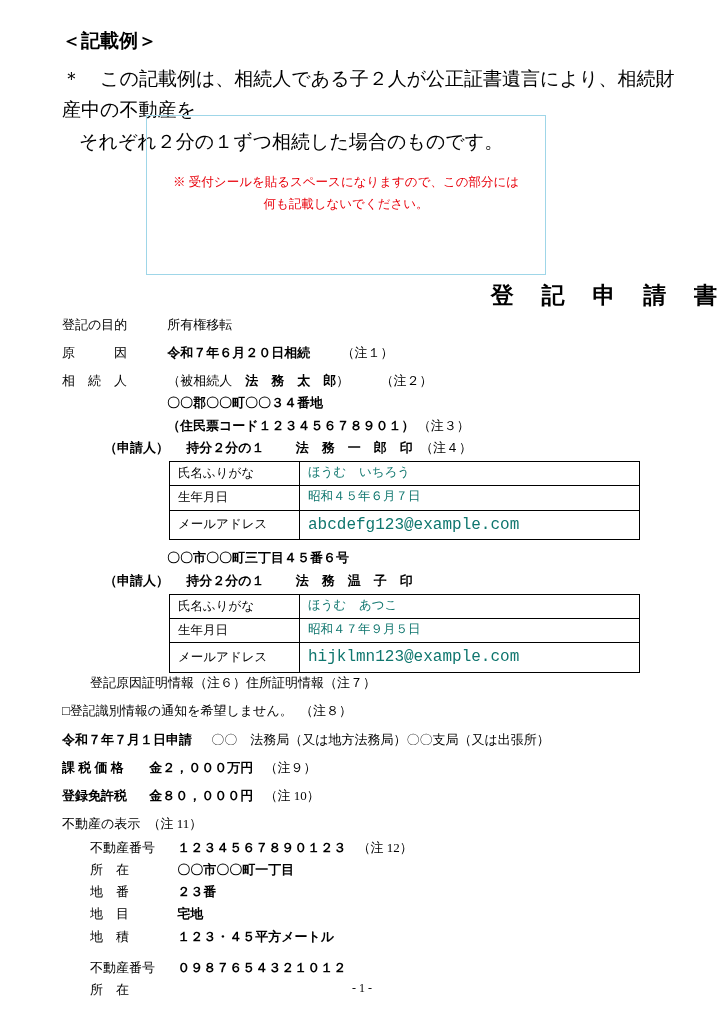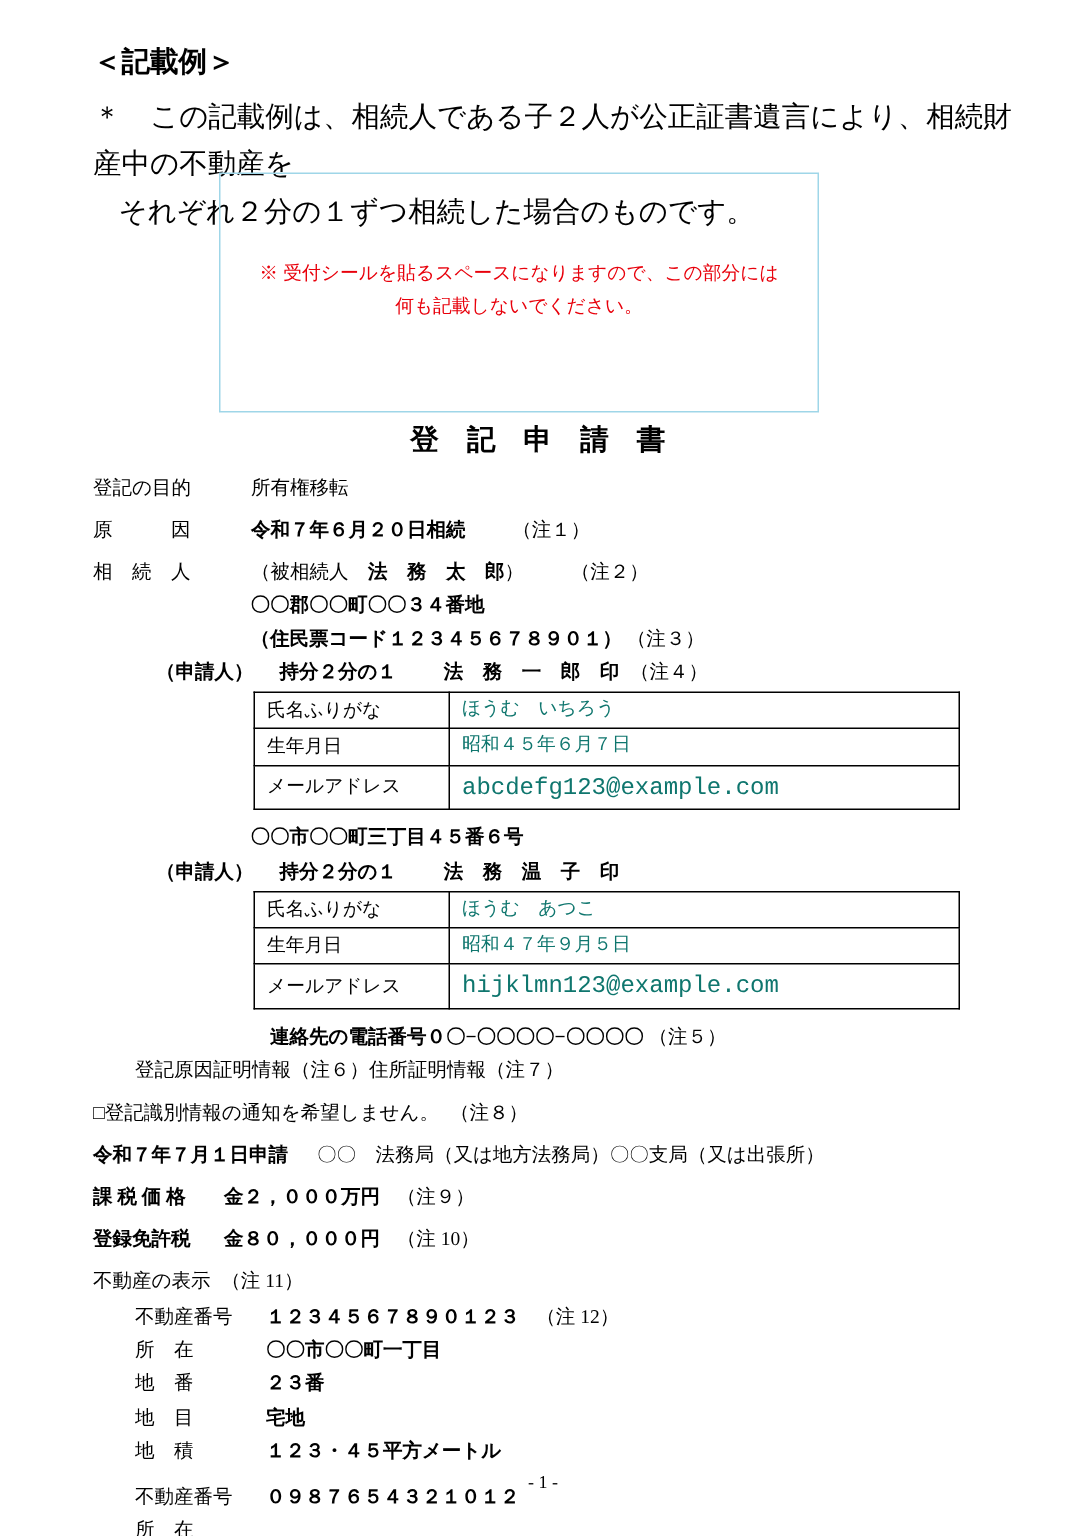--- a/index.html
+++ b/index.html
@@ -72,24 +72,25 @@
     color: #e8000b;
     font-size: 12.5px;
     line-height: 1.75;
     font-family: "Liberation Sans", sans-serif;
   }
   .doc-title {
     position: absolute;
     left: 0;
     right: 0;
     top: 280px;
-    text-align: center;
-    font-size: 19px;
+    text-align: right;
+    font-size: 23px;
     font-weight: bold;
     letter-spacing: 7px;
+    font-family: Liberation Mono, monospace;
   }
   .body {
     position: absolute;
     left: 62px;
     top: 315px;
     width: 620px;
     font-size: 13px;
     line-height: 1.55;
   }
   .line {
@@ -250,24 +251,20 @@
         <td class="k">生年月日</td>
         <td class="v">昭和４７年９月５日</td>
       </tr>
       <tr>
         <td class="k">メールアドレス</td>
         <td class="v mono-red">hijklmn123@example.com</td>
       </tr>
     </tbody>
       </table>
 
-    <div class="line gap-m">
-      <span class="pad-7 red">連絡先の電話番号０〇−〇〇〇〇−〇〇〇〇</span>
-      <span>（注５）</span>
-    </div>
 
     <div class="line">
       <span class="pad-2">登記原因証明情報（注６）住所証明情報（注７）</span>
     </div>
 
     <div class="line gap-m">
       <span>□登記識別情報の通知を希望しません。</span>
       <span style="padding-left:4px">（注８）</span>
     </div>
 

